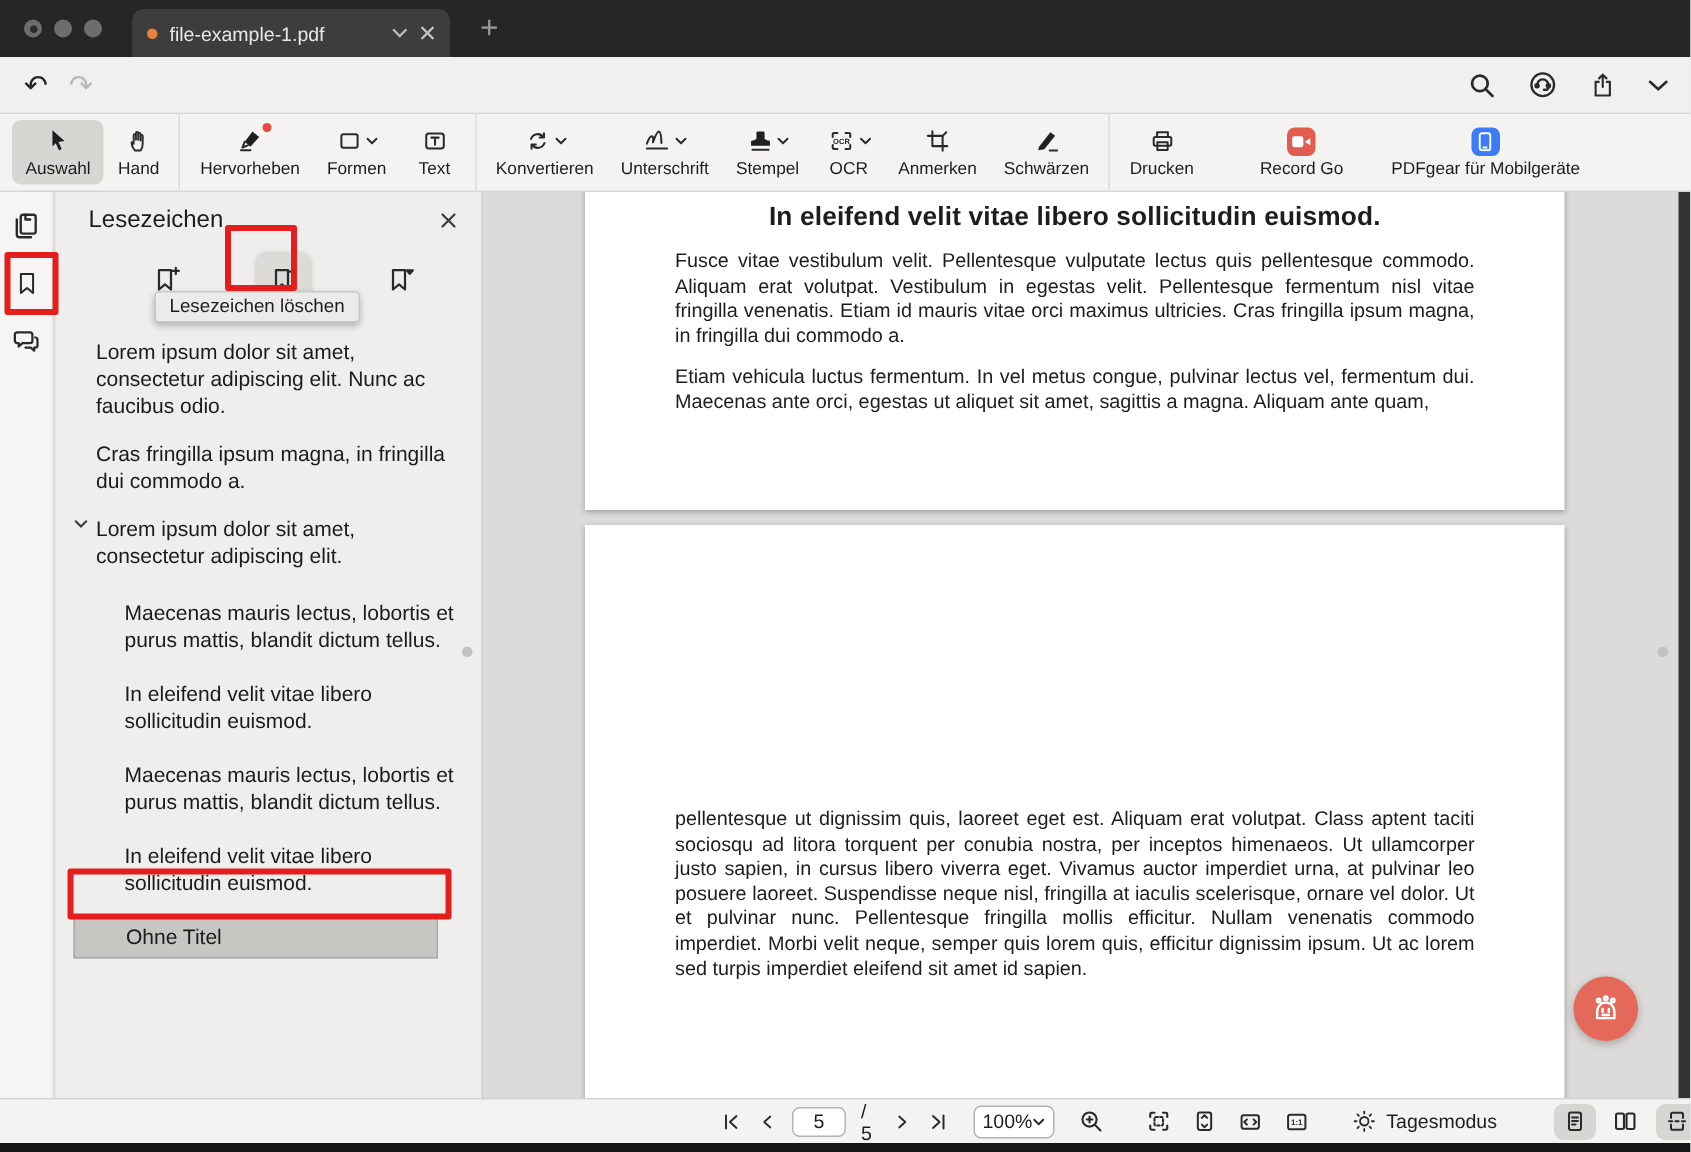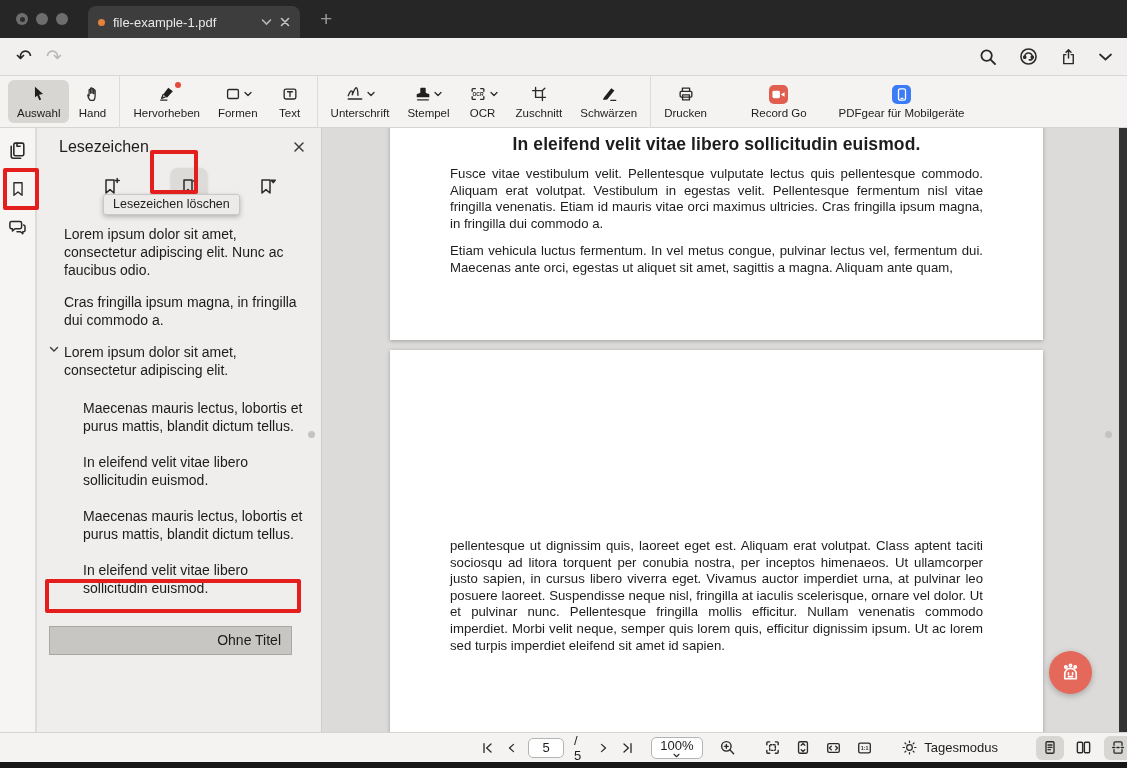--- a/index.html
+++ b/index.html
@@ -67,21 +67,21 @@
   .pdf-h { font-size:17.5px; font-weight:700; text-align:center; margin:0 60px; padding-top:216px; letter-spacing:.1px; }
   .pdf-p { font-size:13.2px; line-height:16.6px; text-align:justify; margin:11px 60px 0; }
   .page2 .pdf-p { margin-top:0; padding-top:188px; }
   .scroll-edge { position:absolute; right:0; top:0; width:8px; height:604px; background:#333; }
   .fab { position:absolute; right:35px; bottom:38px; width:43px; height:43px; border-radius:50%; background:#e5695a; box-shadow:0 2px 6px rgba(0,0,0,.25); display:flex; align-items:center; justify-content:center; }
 
   
   .statusbar { position:absolute; left:0; top:732px; width:1127px; height:30px; background:#f4f3f1; border-top:1px solid #d6d5d3; display:flex; align-items:center; font-size:13px; }
   .sb-left { display:flex; align-items:center; gap:10px; margin-left:480px; }
   .page-input { width:36px; height:20px; border:1px solid #b5b4b2; border-radius:5px; background:#fff; text-align:center; font-size:13px; font-family:"Liberation Sans", sans-serif; color:#1d1d1d; }
-  .zoom-box { width:58px; height:22px; border:1px solid #b5b4b2; border-radius:5px; background:#fff; display:flex; align-items:center; justify-content:space-between; padding:0 5px; margin-left:6px;flex-direction:column; }
+  .zoom-box { width:58px; height:22px; border:1px solid #b5b4b2; border-radius:5px; background:#fff; display:flex; align-items:center; justify-content:space-between; padding:0 5px; margin-left:6px; }
   .sb-icons { display:flex; align-items:center; gap:14px; margin-left:16px; }
   .sb-sep { width:1px; height:18px; background:#cfcecc; margin-left:16px; }
   .daymode { display:flex; align-items:center; gap:6px; margin-left:12px; white-space:nowrap; }
   .viewmodes { display:flex; align-items:center; gap:6px; margin-left:38px; }
   .vm { width:28px; height:24px; border-radius:6px; display:flex; align-items:center; justify-content:center; }
   .vm.on { background:#d8d6d3; }
   .bottomedge { position:absolute; left:0; top:762px; width:1127px; height:6px; background:#161616; }
 
   
   .anno { position:absolute; border:4px solid #e41d1d; border-radius:2px; z-index:6; pointer-events:none; }
@@ -207,20 +207,36 @@
           </svg>
       </span>
       <span class="tlabel">Text</span>
     </div>
   </div>
   <div class="tsep"></div>
   <div class="tgroup">
     <div class="titem">
       <span class="ticon">
         <span>
+            <svg width="19" height="18" viewBox="0 0 20 20" class="s">
+              <path d="M5 8.5 a5.2 5.2 0 0 1 9.3 -1.2 M14.6 4.2 v3.2 h-3.2"></path>
+              <path d="M15 11.5 a5.2 5.2 0 0 1 -9.3 1.2 M5.4 15.8 v-3.2 h3.2"></path>
+            </svg>
+          </span>
+        <span>
+            <svg width="8" height="6" viewBox="0 0 8 6">
+              <path d="M1 1.5 L4 4.5 L7 1.5" class="s" style="stroke-width:1.3"></path>
+            </svg>
+          </span>
+      </span>
+      <span class="tlabel">Konvertieren</span>
+    </div>
+    <div class="titem">
+      <span class="ticon">
+        <span>
             <svg width="20" height="18" viewBox="0 0 20 20" class="s">
               <path d="M2.5 12 q2-5.5 3.6-5.5 t.9 4.5 q2.8-8 4.4-8 t1.9 8.5"></path>
               <path d="M2.5 15.5 h15"></path>
             </svg>
           </span>
         <span>
             <svg width="8" height="6" viewBox="0 0 8 6">
               <path d="M1 1.5 L4 4.5 L7 1.5" class="s" style="stroke-width:1.3"></path>
             </svg>
           </span>
@@ -259,21 +275,21 @@
       </span>
       <span class="tlabel">OCR</span>
     </div>
     <div class="titem">
       <span class="ticon">
         <svg width="18" height="18" viewBox="0 0 20 20" class="s">
             <path d="M6.2 2.8 V13.8 H17.2 M2.8 6.2 H13.8 V17.2"></path>
             <path d="M13.8 6.2 L16.5 3.5"></path>
           </svg>
       </span>
-      <span class="tlabel">Zuschnitt</span>
+      <span class="tlabel">Anmerken</span>
     </div>
     <div class="titem">
       <span class="ticon">
         <svg width="20" height="18" viewBox="0 0 20 20">
             <path class="sf" d="M4 14.5 L12.5 3.5 L16 6.2 L8 16.2 L3.5 16.8 Z"></path>
             <path class="s" d="M12 17 h5.5"></path>
           </svg>
       </span>
       <span class="tlabel">Schwärzen</span>
     </div>
@@ -376,21 +392,21 @@
         <svg width="10" height="7" viewBox="0 0 10 7">
             <path d="M1.5 1.5 L5 5 L8.5 1.5" stroke="#3c3c3c" fill="none" stroke-width="1.4" stroke-linecap="round"></path>
           </svg>
       </span>
       <span>Lorem ipsum dolor sit amet, consectetur adipiscing elit.</span>
     </div>
     <div class="bmitem lvl2" style="margin-top:10px;">Maecenas mauris lectus, lobortis et purus mattis, blandit dictum tellus.</div>
     <div class="bmitem lvl2" style="margin-top:8px;">In eleifend velit vitae libero sollicitudin euismod.</div>
     <div class="bmitem lvl2" style="margin-top:8px;">Maecenas mauris lectus, lobortis et purus mattis, blandit dictum tellus.</div>
     <div class="bmitem lvl2" style="margin-top:8px;">In eleifend velit vitae libero sollicitudin euismod.</div>
-    <div class="bmitem lvl2 sel" style="margin-top:24px;text-align:right;">Ohne Titel</div>
+    <div class="bmitem lvl2 sel" style="margin-top:8px;">Ohne Titel</div>
   </div>
 
   <span class="dot-ind" style="right:6px; top:303px;"></span>
 </div>
 
 <div class="docarea">
   <div class="page page1 pdf-body">
     <div class="pdf-h">In eleifend velit vitae libero sollicitudin euismod.</div>
     <p class="pdf-p">Fusce vitae vestibulum velit. Pellentesque vulputate lectus quis pellentesque commodo. Aliquam erat volutpat. Vestibulum in egestas velit. Pellentesque fermentum nisl vitae fringilla venenatis. Etiam id mauris vitae orci maximus ultricies. Cras fringilla ipsum magna, in fringilla dui commodo a.</p>
     <p class="pdf-p">Etiam vehicula luctus fermentum. In vel metus congue, pulvinar lectus vel, fermentum dui. Maecenas ante orci, egestas ut aliquet sit amet, sagittis a magna. Aliquam ante quam,</p>

